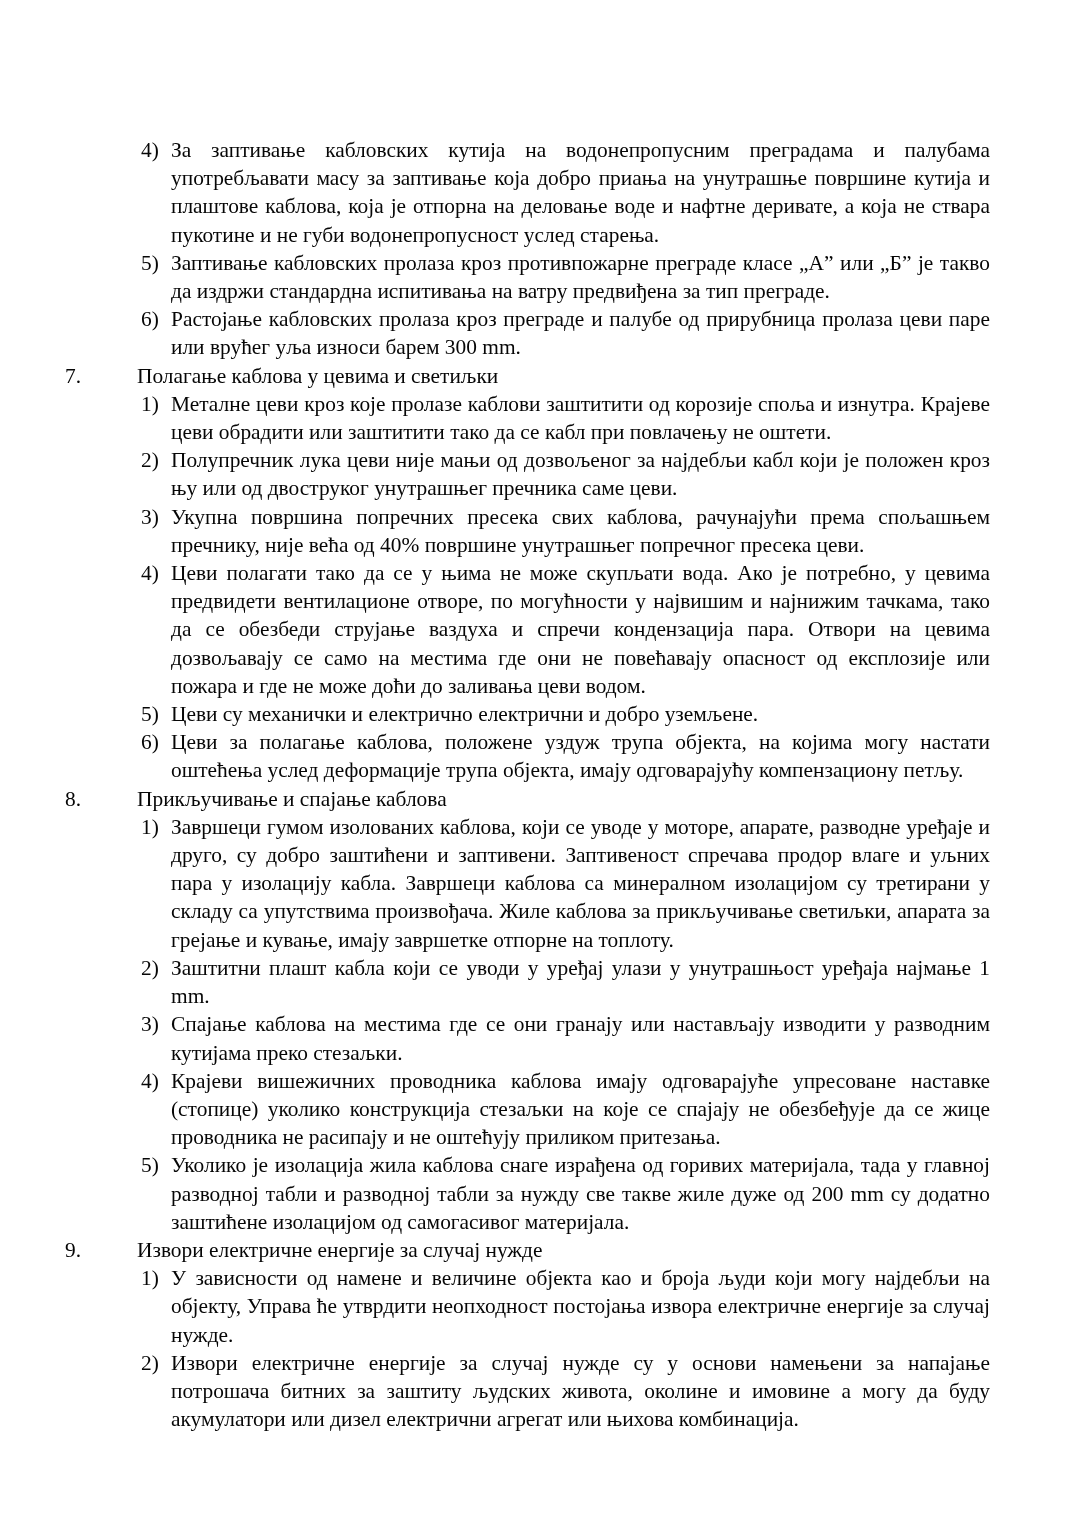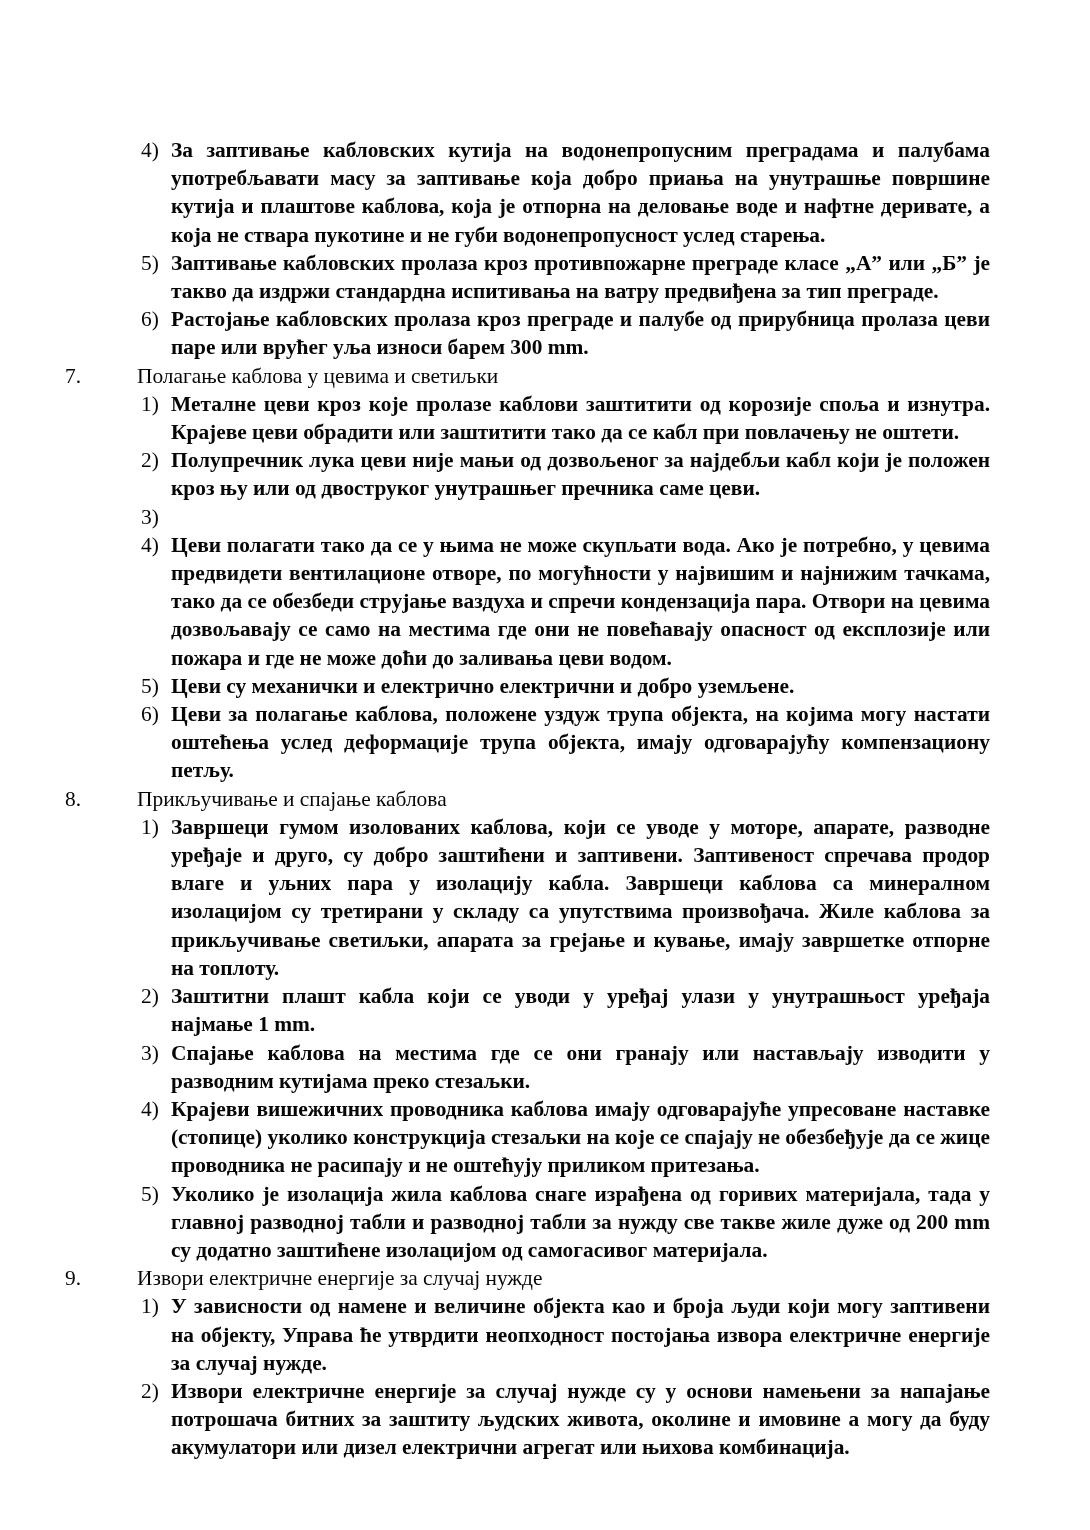--- a/index.html
+++ b/index.html
@@ -37,21 +37,20 @@
   .row.item {
     padding-left: 76px;
   }
   .row.item .item-marker {
     flex: 0 0 30px;
   }
   .row.item .item-text {
     flex: 1 1 auto;
     text-align: justify;
     text-justify: inter-word;
-    font-weight: bold;
   }
 </style>
 </head>
 <body>
 
 <div class="page">
   <div class="doc" id="doc-body">
   <div class="row item">
     <span class="item-marker">4)</span>
     <span class="item-text">За заптивање кабловских кутија на водонепропусним преградама и палубама употребљавати масу за заптивање која добро приања на унутрашње површине кутија и плаштове каблова, која је отпорна на деловање воде и нафтне деривате, а која не ствара пукотине и не губи водонепропусност услед старења.</span>
@@ -77,20 +76,21 @@
     <span class="item-text">Металне цеви кроз које пролазе каблови заштитити од корозије споља и изнутра. Крајеве цеви обрадити или заштитити тако да се кабл при повлачењу не оштети.</span>
   </div>
 
   <div class="row item">
     <span class="item-marker">2)</span>
     <span class="item-text">Полупречник лука цеви није мањи од дозвољеног за најдебљи кабл који је положен кроз њу или од двоструког унутрашњег пречника саме цеви.</span>
   </div>
 
   <div class="row item">
     <span class="item-marker">3)</span>
+    <span class="item-text">Укупна површина попречних пресека свих каблова, рачунајући према спољашњем пречнику, није већа од 40% површине унутрашњег попречног пресека цеви.</span>
   </div>
 
   <div class="row item">
     <span class="item-marker">4)</span>
     <span class="item-text">Цеви полагати тако да се у њима не може скупљати вода. Ако је потребно, у цевима предвидети вентилационе отворе, по могућности у највишим и најнижим тачкама, тако да се обезбеди струјање ваздуха и спречи кондензација пара. Отвори на цевима дозвољавају се само на местима где они не повећавају опасност од експлозије или пожара и где не може доћи до заливања цеви водом.</span>
   </div>
 
   <div class="row item">
     <span class="item-marker">5)</span>
     <span class="item-text">Цеви су механички и електрично електрични и добро уземљене.</span>
@@ -131,21 +131,21 @@
     <span class="item-text">Уколико је изолација жила каблова снаге израђена од горивих материјала, тада у главној разводној табли и разводној табли за нужду све такве жиле дуже од 200 mm су додатно заштићене изолацијом од самогасивог материјала.</span>
   </div>
 
   <div class="row section">
     <span class="sec-marker">9.</span>
     <span class="sec-title">Извори електричне енергије за случај нужде</span>
   </div>
 
   <div class="row item">
     <span class="item-marker">1)</span>
-    <span class="item-text">У зависности од намене и величине објекта као и броја људи који могу заптивени на објекту, Управа ће утврдити неопходност постојања извора електричне енергије за случај нужде.</span>
+    <span class="item-text">У зависности од намене и величине објекта као и броја људи који могу најдебљи на објекту, Управа ће утврдити неопходност постојања извора електричне енергије за случај нужде.</span>
   </div>
 
   <div class="row item">
     <span class="item-marker">2)</span>
     <span class="item-text">Извори електричне енергије за случај нужде су у основи намењени за напајање потрошача битних за заштиту људских живота, околине и имовине а могу да буду акумулатори или дизел електрични агрегат или њихова комбинација.</span>
   </div>
 </div>
 </div>
 
 </body></html>

